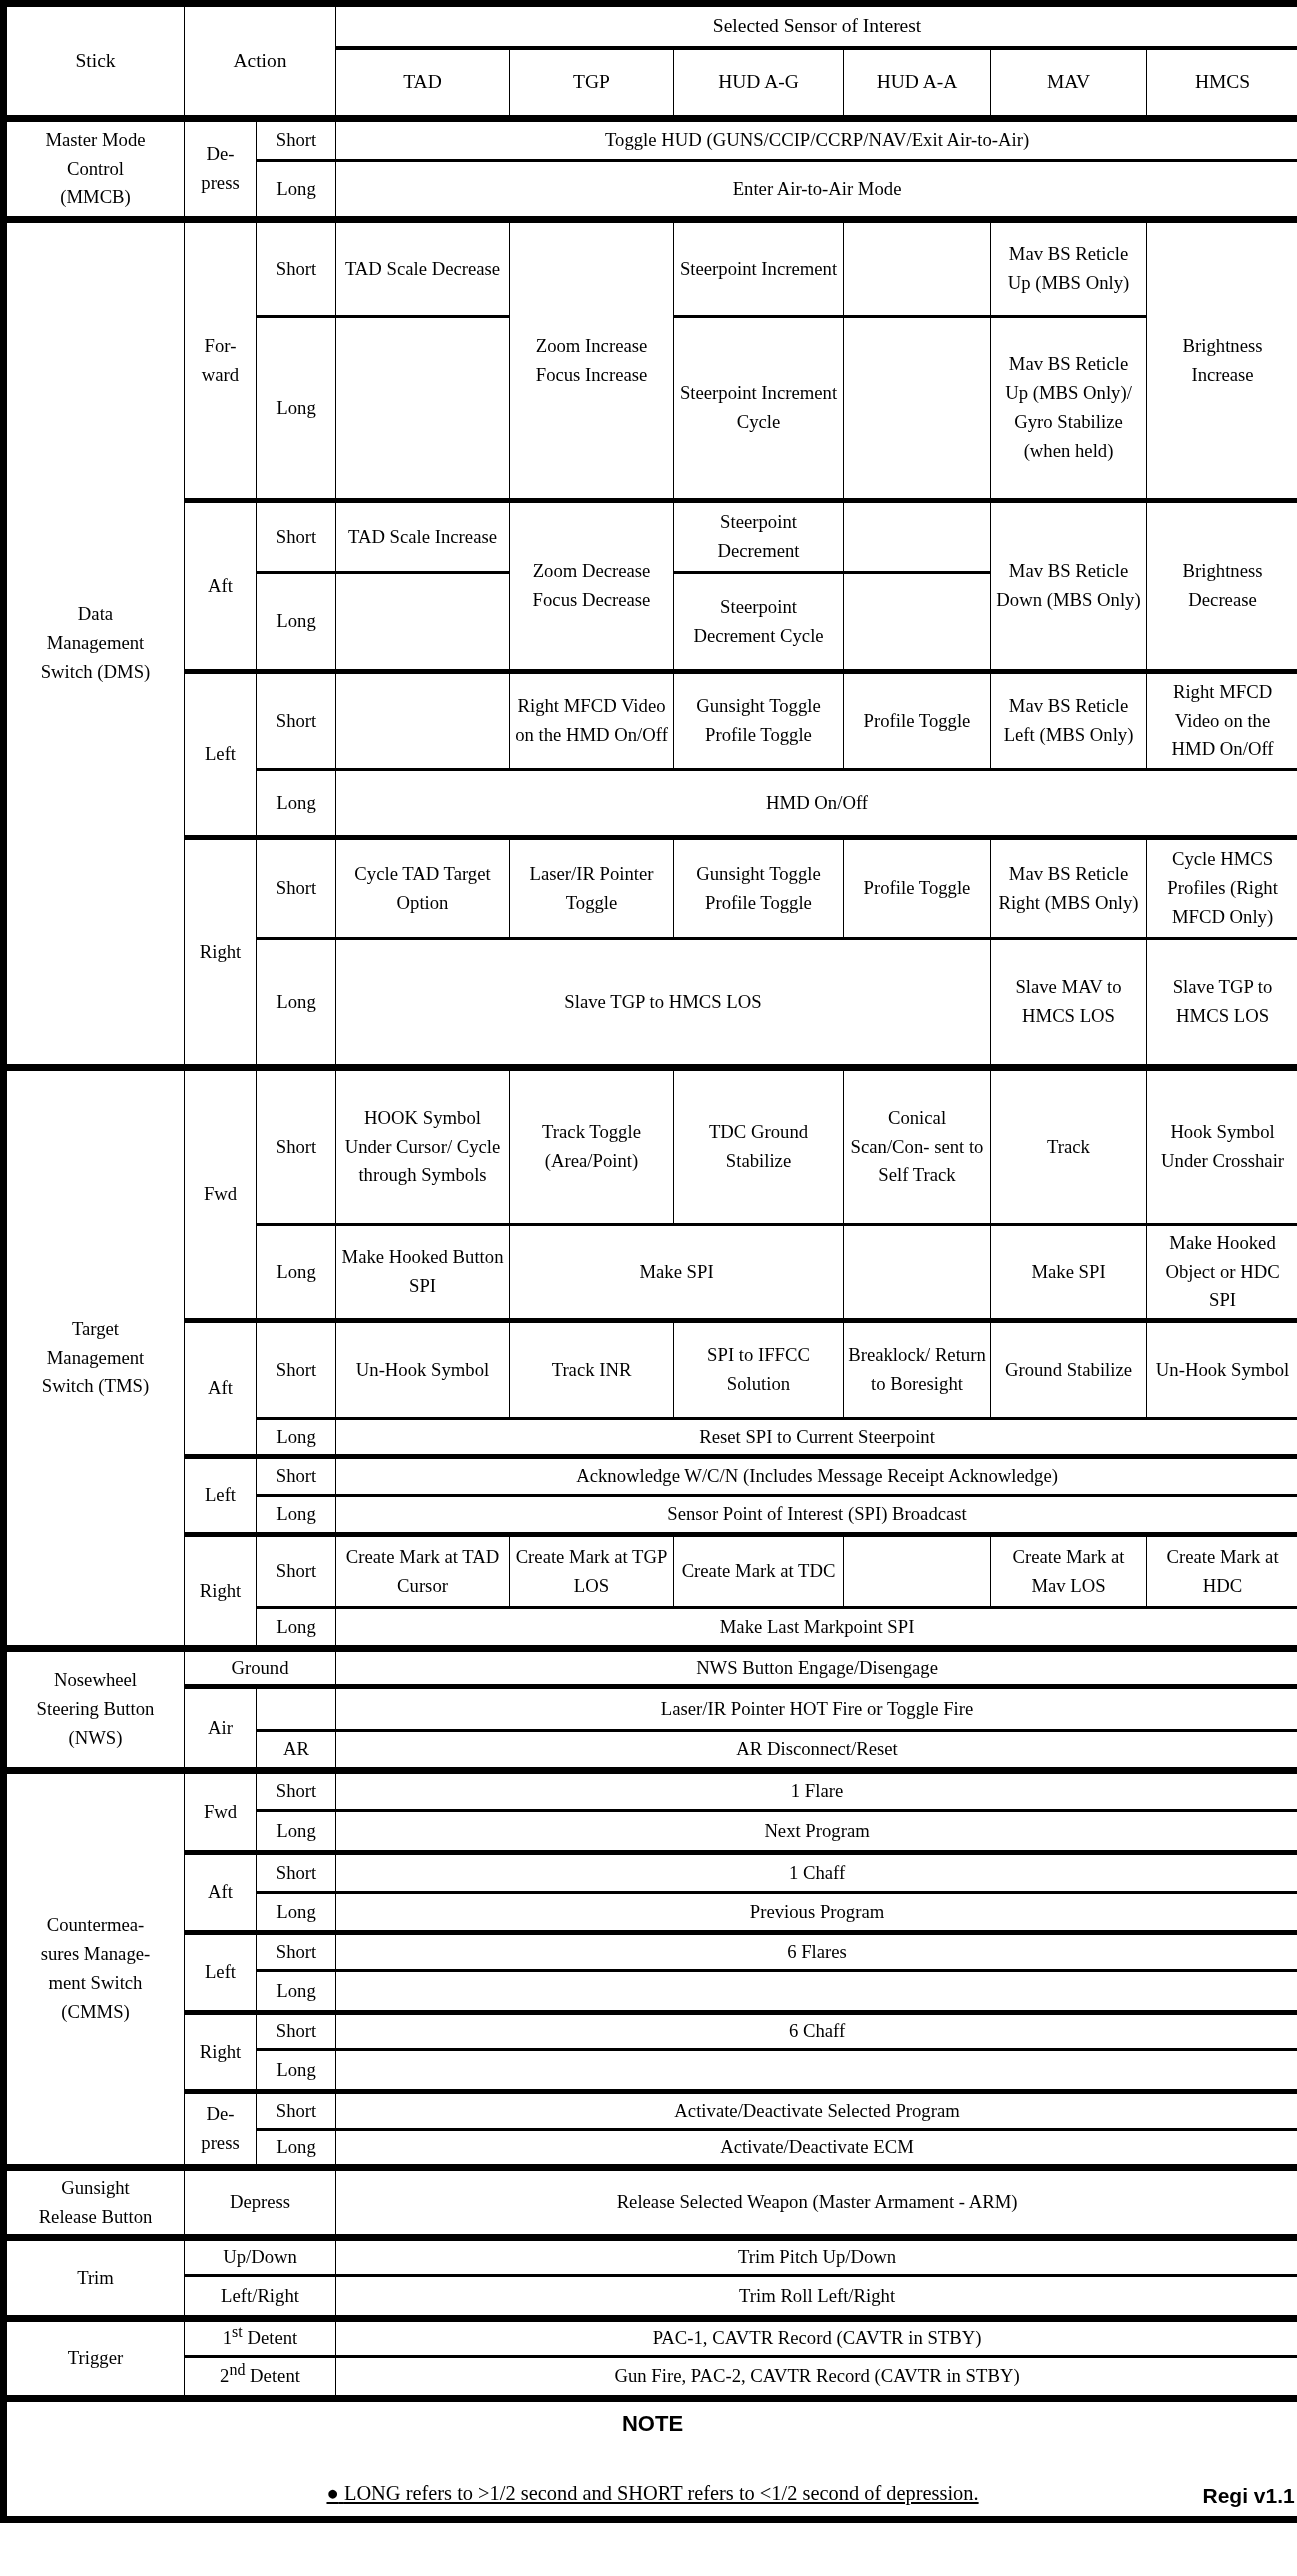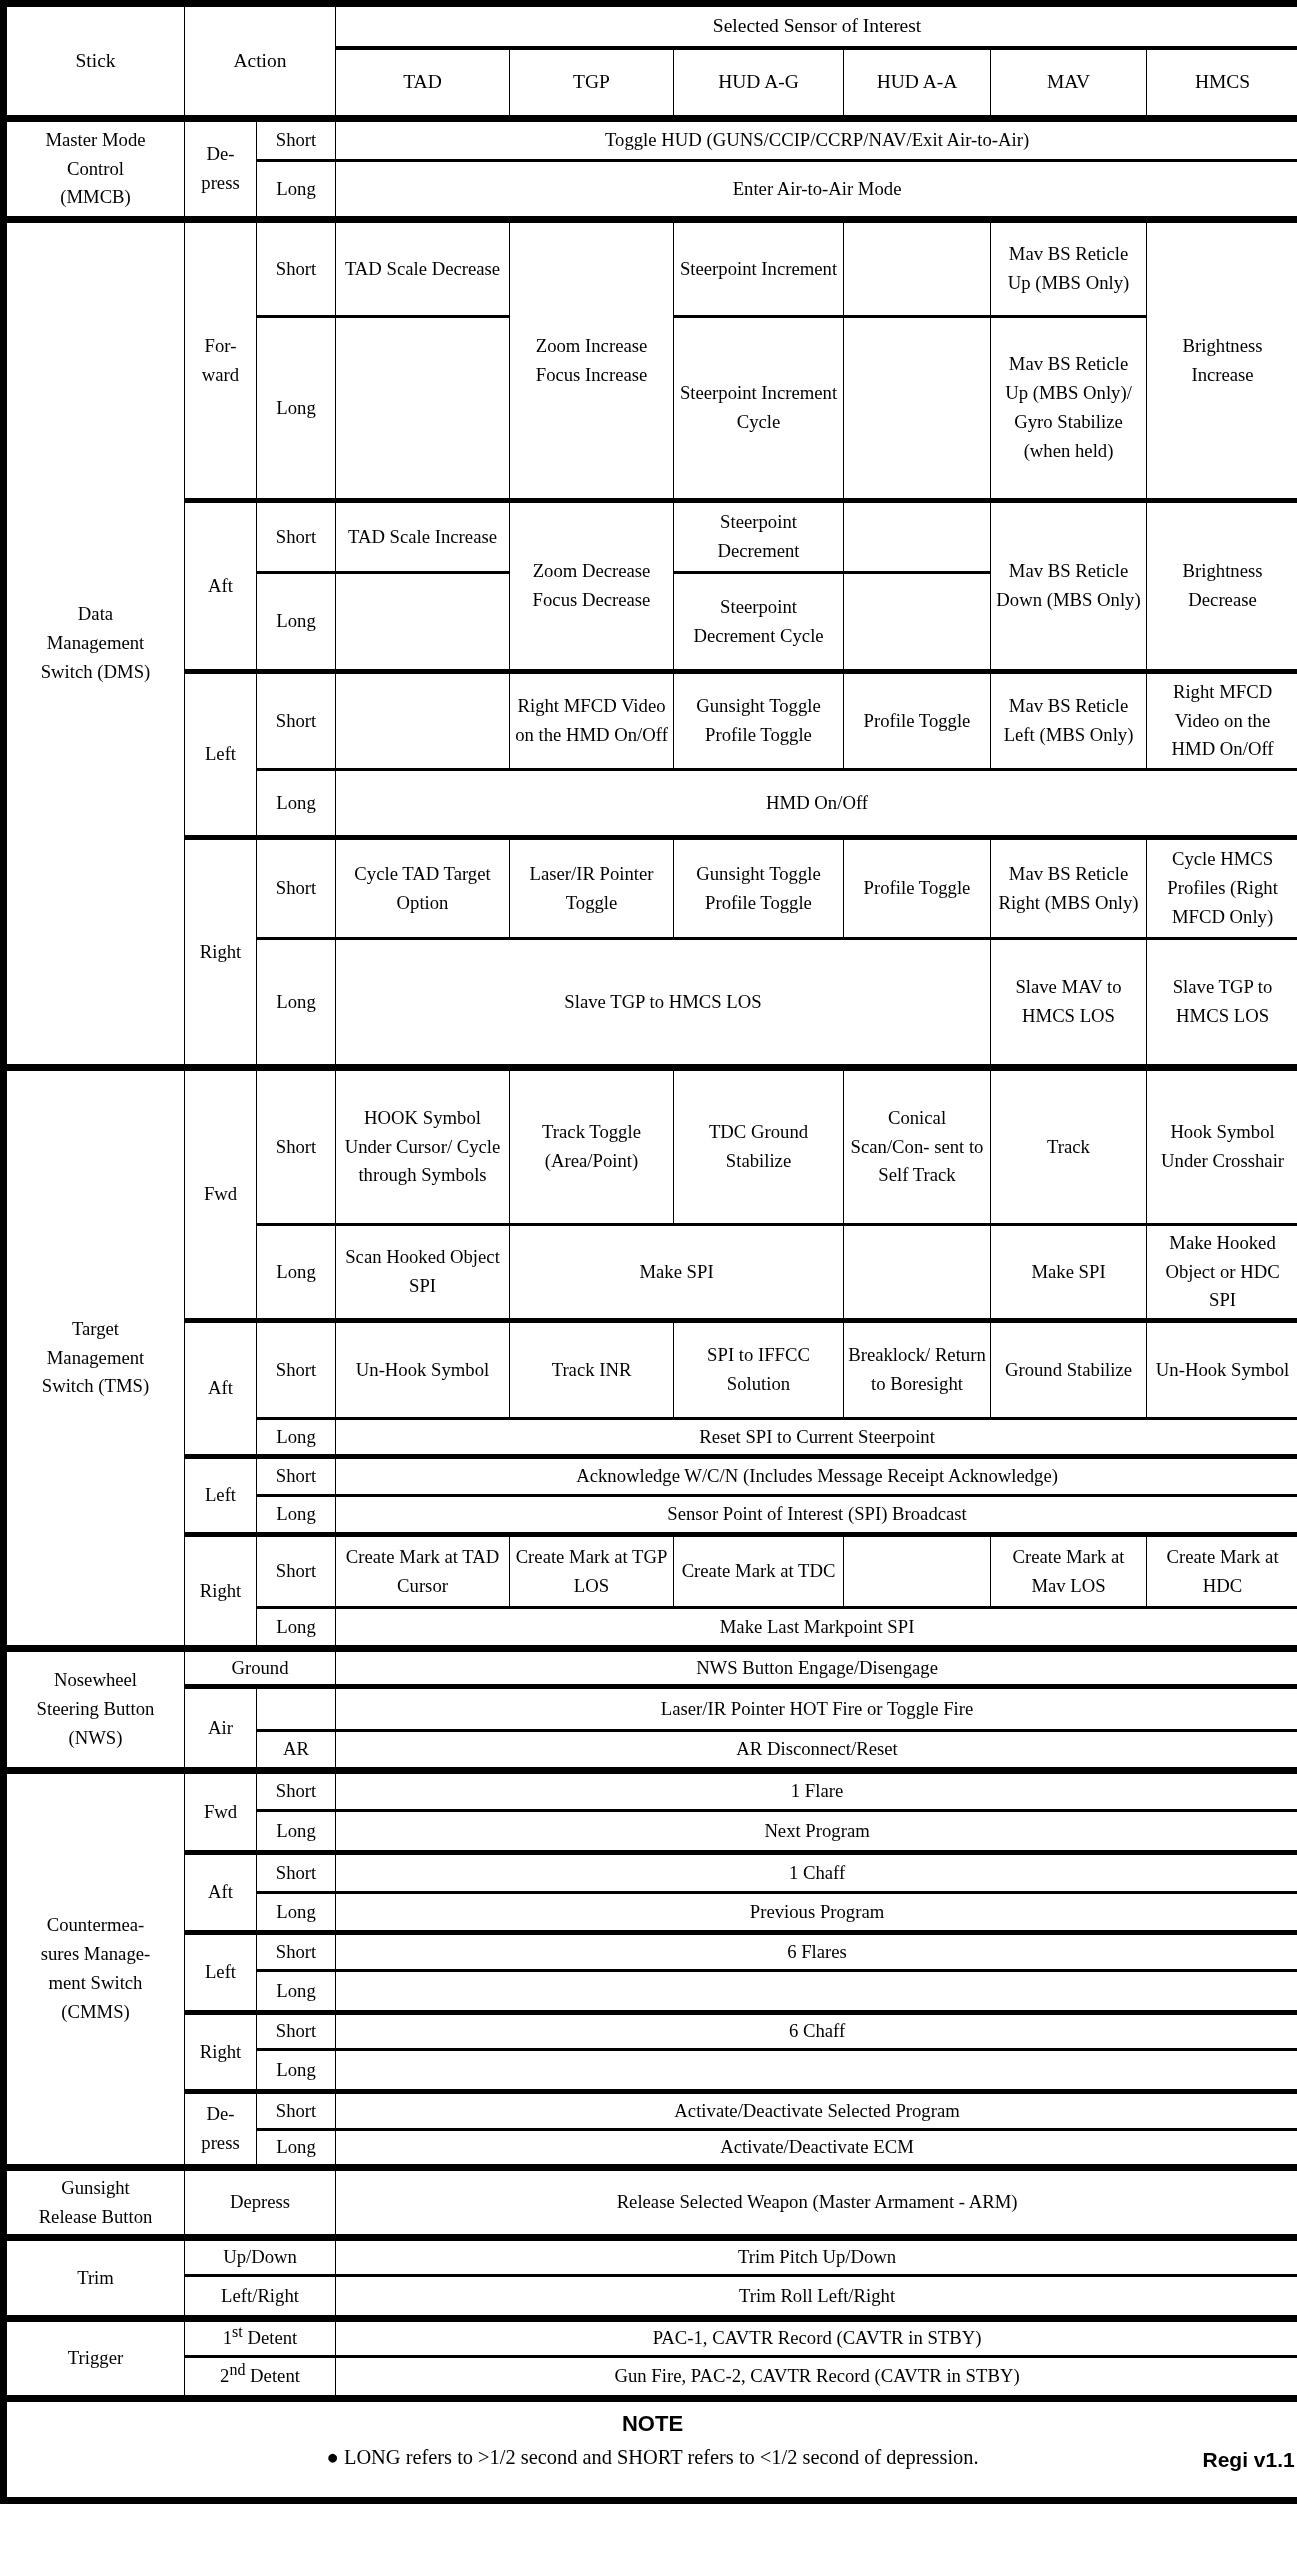--- a/index.html
+++ b/index.html
@@ -8,21 +8,21 @@
     font-family:"Liberation Serif","DejaVu Serif",serif;border:7.6px solid #000;}
   td{border:1.7px solid #000;border-top-width:3.4px;border-bottom-width:3.4px;text-align:center;vertical-align:middle;
     font-size:18.7px;line-height:1.55;white-space:pre-line;padding:1.7px 4.2px;overflow:hidden;}
   tr.sec > td{border-top-width:7.6px;}
   tr.dir > td{border-top-width:5.1px;}
   .hdr td{font-size:19.5px;}
   .bb5{border-bottom-width:4.2px;}
   sup{font-size:16px;line-height:0;}
   .note-cell{white-space:normal;padding:5.1px 3.4px 6.8px;vertical-align:top;}
   .note-title{font-family:"Liberation Sans","DejaVu Sans",sans-serif;font-weight:bold;font-size:22px;text-align:center;}
-  .note-body{position:relative;font-size:20.4px;}
+  .note-body{position:relative;margin-top:36px;font-size:20.4px;text-decoration:underline;}
   .note-line{display:block;text-align:center;}
   .note-version{position:absolute;right:0;bottom:-3.4px;font-family:"Liberation Sans","DejaVu Sans",sans-serif;
     font-weight:bold;font-size:21px;}
 </style>
 </head>
 <body>
 
 <div class="page">
 <table class="hotas">
   <colgroup>
@@ -142,21 +142,21 @@
     <td>Short</td>
     <td>HOOK Symbol Under Cursor/ Cycle through Symbols</td>
     <td>Track Toggle (Area/Point)</td>
     <td>TDC Ground Stabilize</td>
     <td>Conical Scan/Con- sent to Self Track</td>
     <td>Track</td>
     <td>Hook Symbol Under Crosshair</td>
   </tr>
   <tr style="height:96px">
     <td>Long</td>
-    <td>Scan Hooked Object SPI</td>
+    <td>Make Hooked Button SPI</td>
     <td colspan="2">Make SPI</td>
     <td></td>
     <td>Make SPI</td>
     <td>Make Hooked Object or HDC SPI</td>
   </tr>
   <tr class="dir" style="height:98px">
     <td rowspan="2">Aft</td>
     <td>Short</td>
     <td>Un-Hook Symbol</td>
     <td>Track INR</td>

